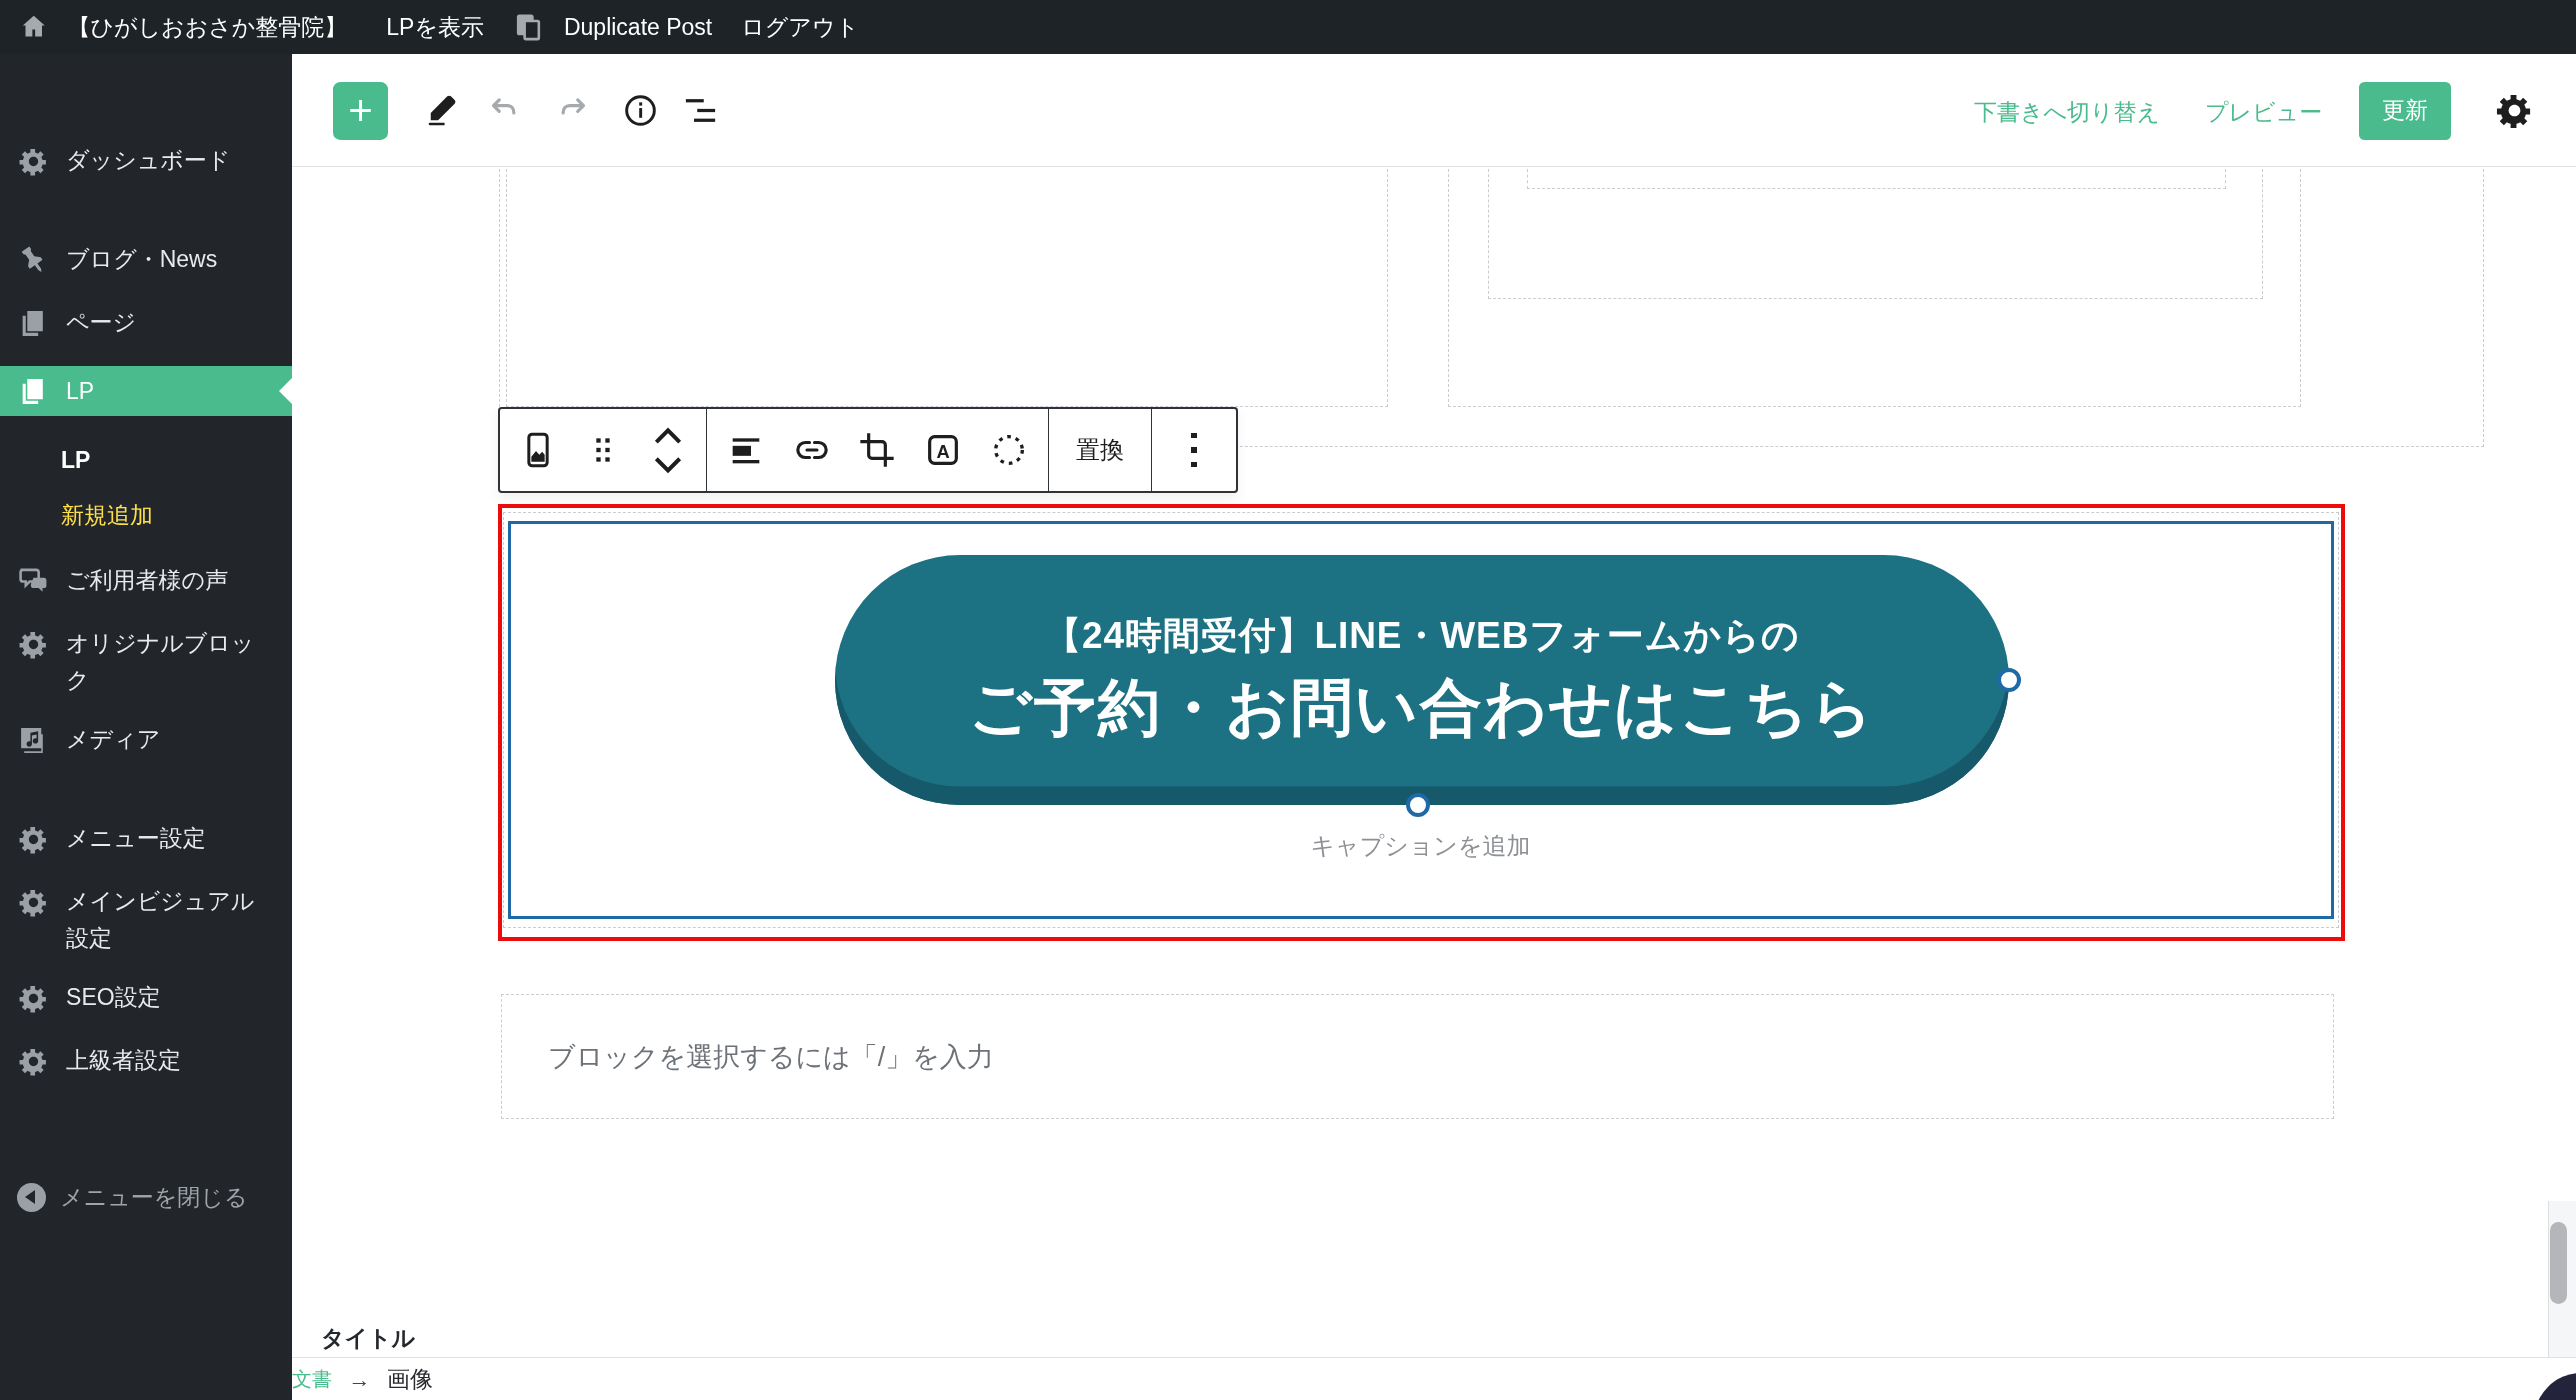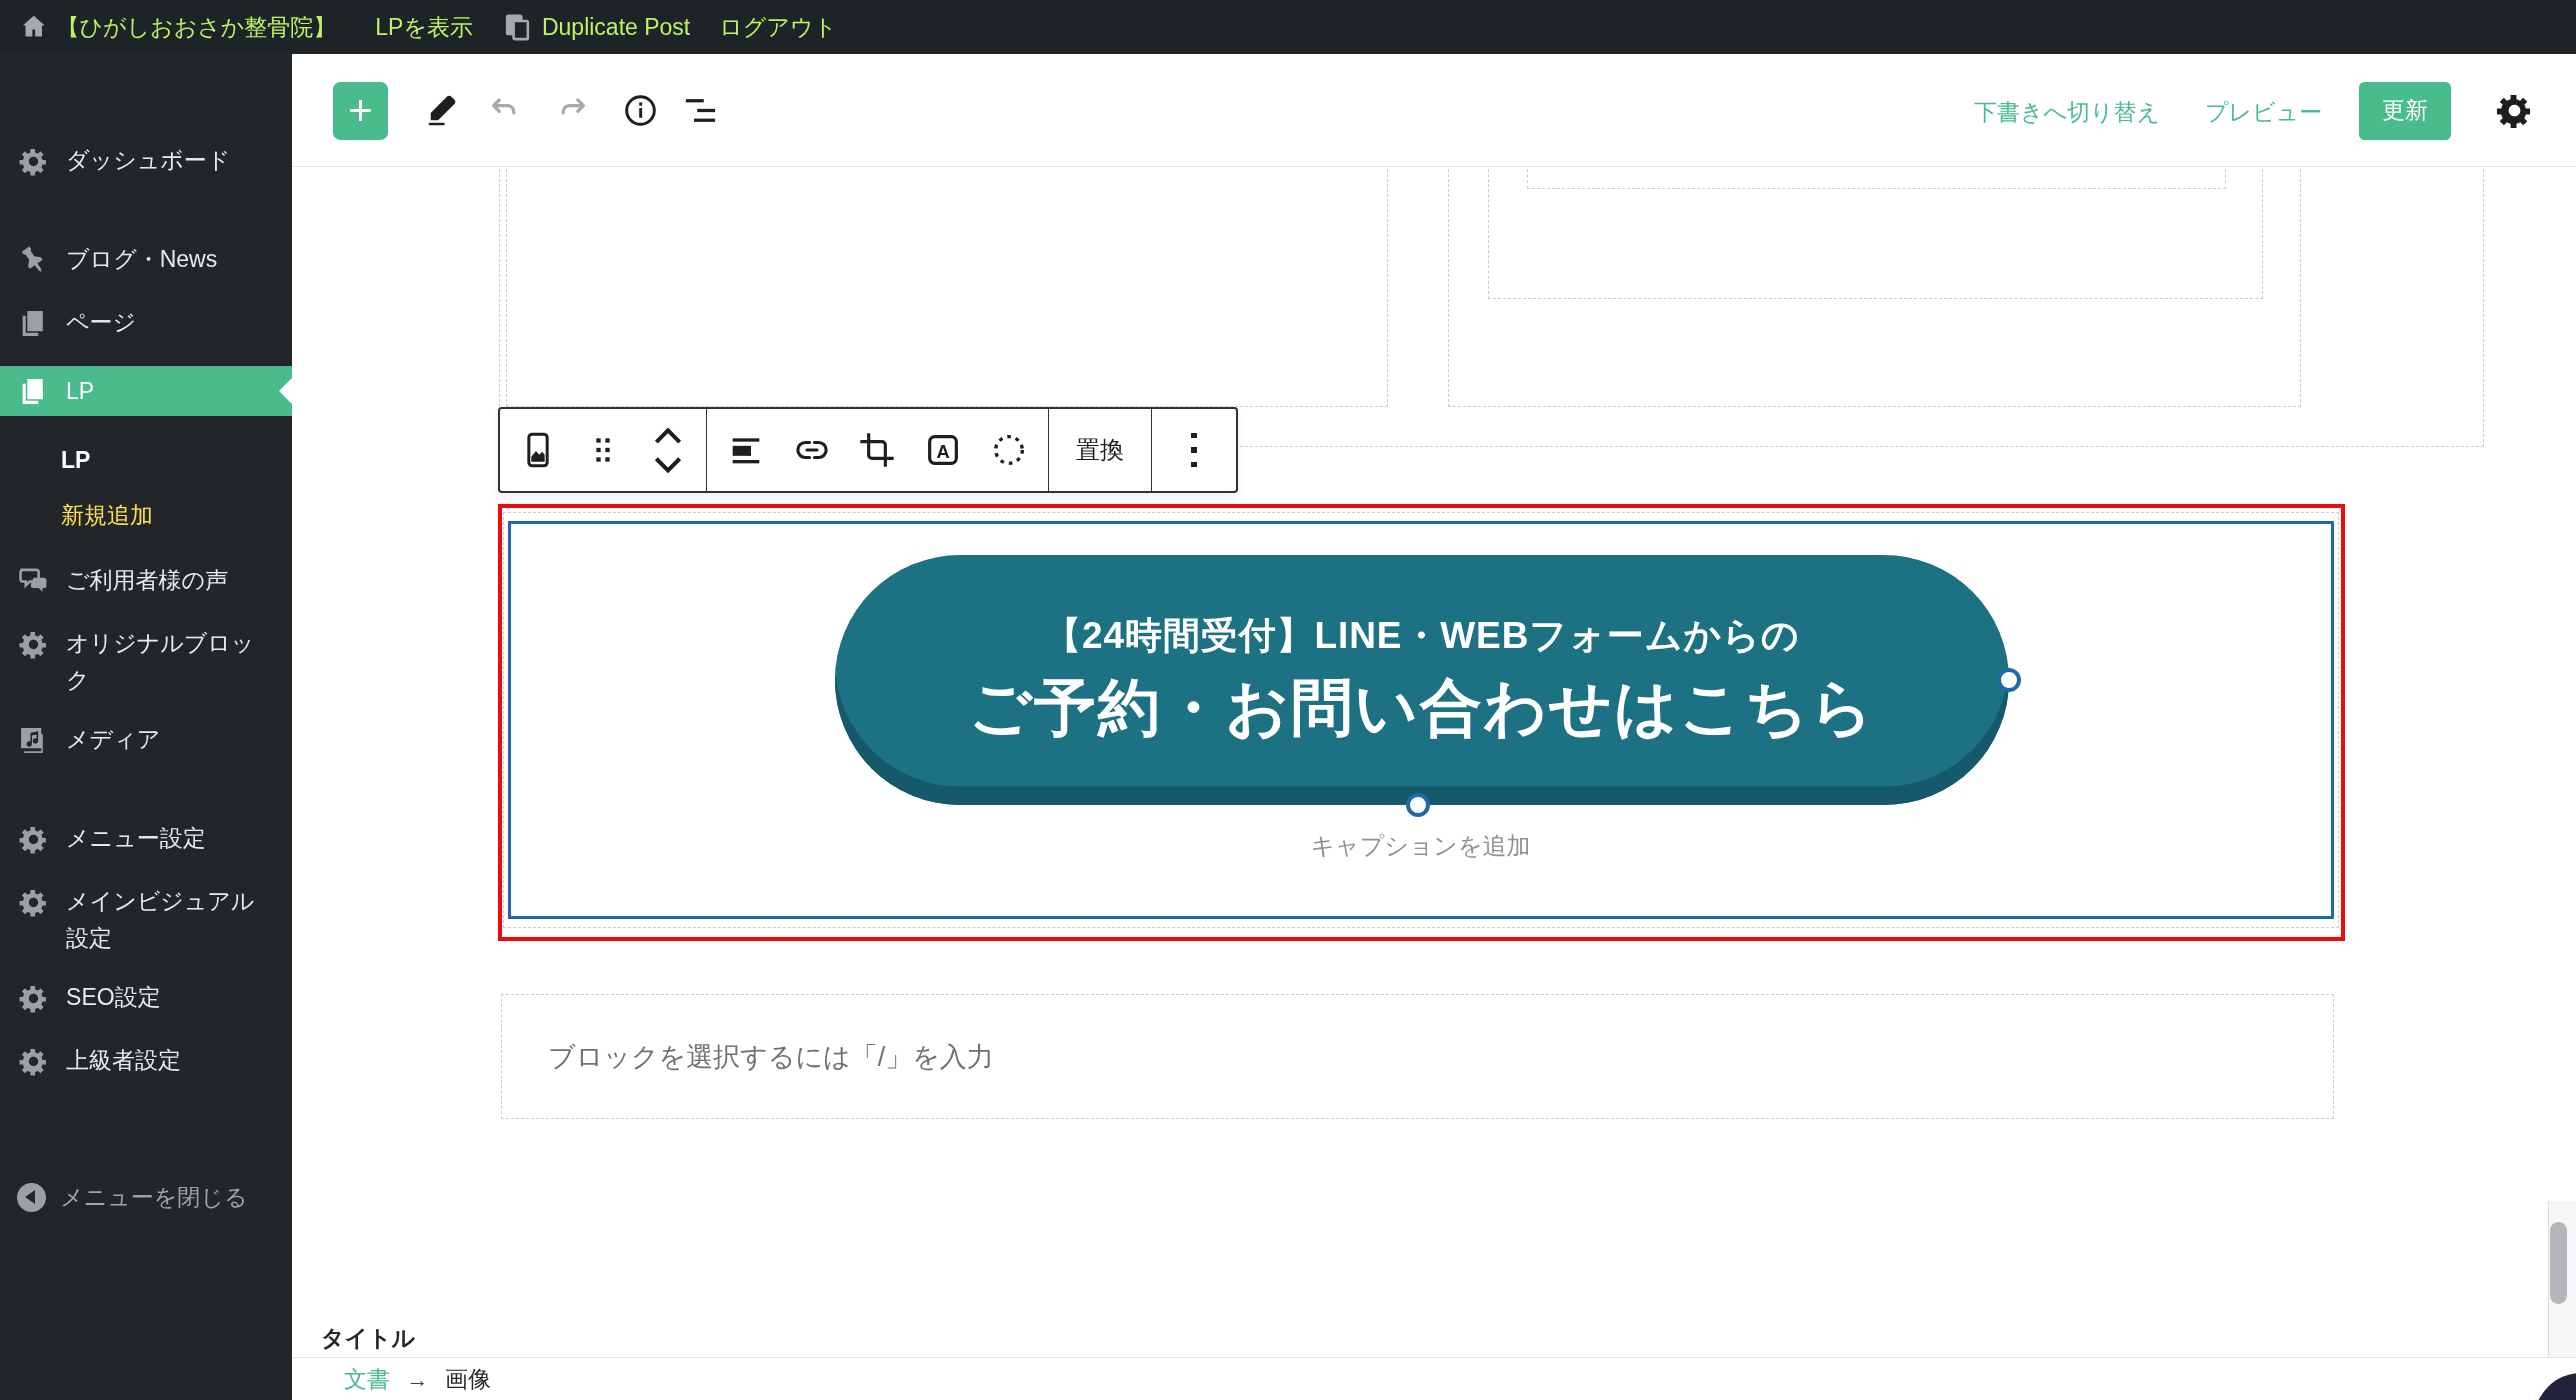--- a/index.html
+++ b/index.html
@@ -9,21 +9,21 @@
     background:#fff; position:relative; overflow:hidden;
     -webkit-font-smoothing:antialiased;
   }
 
   
   #admin-bar {
     position:absolute; left:0; top:0; width:2576px; height:54px;
     background:#1d2327; color:#e9eaeb; display:flex; align-items:center;
     font-size:23px; z-index:60;
   }
-  .ab-item { display:flex; align-items:center; gap:9px; color:#bef264; cursor:pointer; }
+  .ab-item { display:flex; align-items:center; gap:20px; color:#ffffff; cursor:pointer; }
   .ab-icon { display:inline-flex; align-items:center; }
   .ab-icon svg { fill:#a7aaad; }
 
   
   #sidebar {
     position:absolute; left:0; top:54px; width:292px; height:1347px;
     background:#22262b; z-index:50;
   }
   .menu-item {
     position:absolute; left:0; width:292px; display:flex; align-items:flex-start;
@@ -129,21 +129,21 @@
   #seo-toggle { position:absolute; right:50px; top:35px; color:#5a6069; font-size:22px; cursor:pointer; }
   #title-row { position:absolute; left:0; top:100px; width:2256px; height:56px; background:#fff; }
   #title-row .field-label { margin:22px 0 0 29px; display:inline-block; font-size:23px; font-weight:bold; color:#23282d; }
   #meta-gutter { position:absolute; left:2256px; top:0; width:28.5px; height:156px; background:#f5f6f7; border-left:1.8px solid #dcdee0; }
 
   
   #footer-bar {
     position:absolute; left:292px; top:1357px; width:2284px; height:44px;
     background:#fff; border-top:1.8px solid #e0e2e5; display:flex; align-items:center; z-index:45;
   }
-  #footer-bar .crumb-root { margin-left:52px; color:#4abb8c; font-size:23px; cursor:pointer; }
+  #footer-bar .crumb-root { color:#4abb8c; font-size:20px; cursor:pointer; }
   #footer-bar .crumb-arrow { margin:0 16.5px; color:#3c434a; font-size:22px; }
   #footer-bar .crumb-current { color:#26282c; font-size:23px; }
 
   
   #scroll-thumb { position:absolute; left:2550px; top:1222px; width:17.4px; height:82px; background:#b4b6b9; border-radius:9.2px; z-index:70; cursor:grab; }
   #corner-widget { position:absolute; left:2534px; top:1373px; width:95px; height:95px; border-radius:50%; background:#23233b; z-index:80; cursor:pointer; }
 </style>
 </head>
 <body>
 

